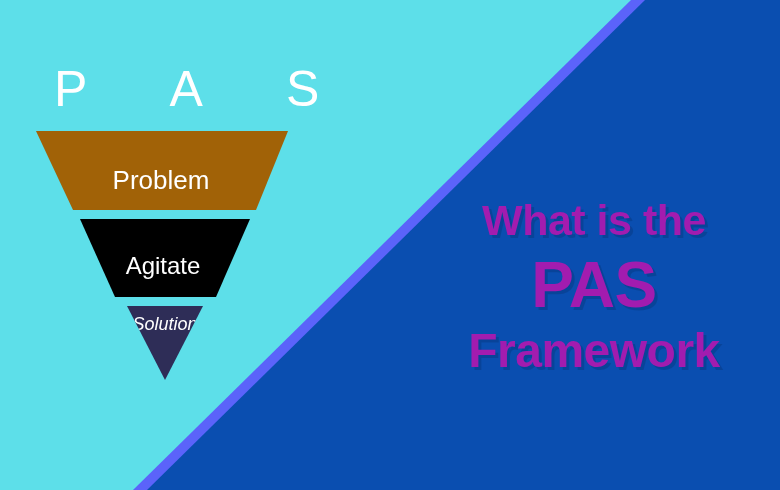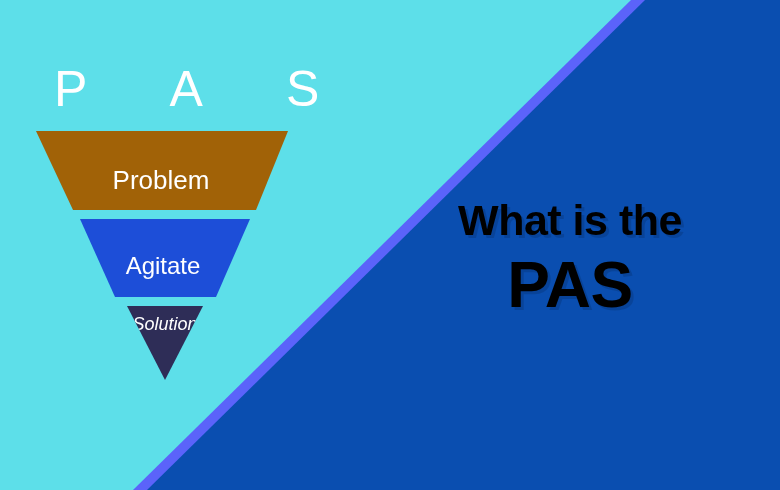--- a/index.html
+++ b/index.html
@@ -81,21 +81,21 @@
   .seg-problem .seg-label {
     font-size: 26px;
     transform: translateY(10px);
   }
 
   .seg-agitate {
     left: 70px;
     top: 219px;
     width: 186px;
     height: 78px;
-    background: #1d4ed8;
+    background: #000000;
     clip-path: polygon(10px 0, 180px 0, 146px 78px, 45px 78px);
   }
   .seg-agitate .seg-label {
     font-size: 24px;
     transform: translateY(8px);
   }
 
   .seg-solution {
     left: 120px;
     top: 306px;
@@ -106,25 +106,25 @@
   }
   .seg-solution .seg-label {
     font-size: 18px;
     transform: translateY(-19px);
     font-style: italic;
   }
 
   
   .headline {
     position: absolute;
-    left: 384px;
+    left: 408px;
     top: 188px;
     width: 372px;
     text-align: center;
-    color: #000000;
+    color: #a21caf;
     font-weight: 700;
     font-size: 44px;
     line-height: 65px;
     text-shadow: 3px 3px 0 rgba(0,0,0,0.13);
     letter-spacing: -0.5px;
   }
   .headline .l1 { display: block; font-size: 43px; }
   .headline .l2 { display: block; font-size: 64px; }
   .headline .l3 { display: block; font-size: 48px; }
 </style>
@@ -151,15 +151,16 @@
 
     <div class="seg seg-solution">
       <span class="seg-label">Solution</span>
     </div>
 
   </div>
 
   <div class="headline">
     <span class="l1">What is the</span>
     <span class="l2">PAS</span>
+    <span class="l3">Framework</span>
   </div>
 
 </div>
 
 </body></html>

